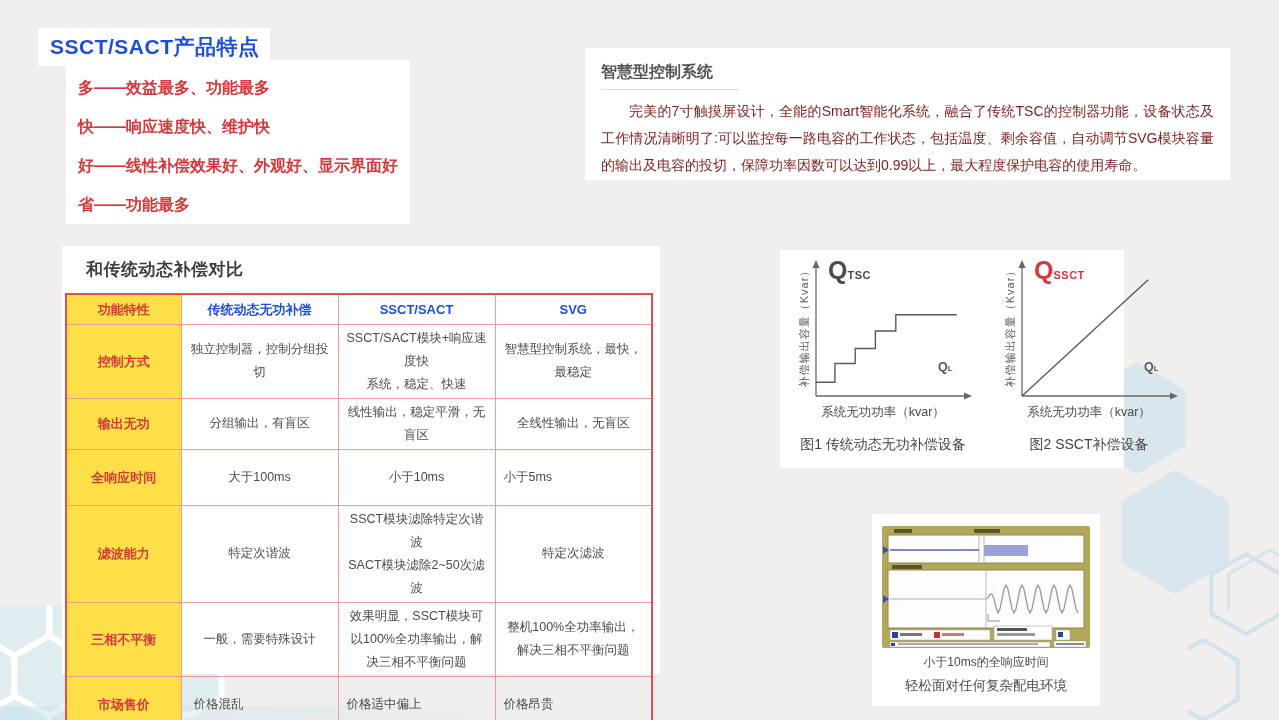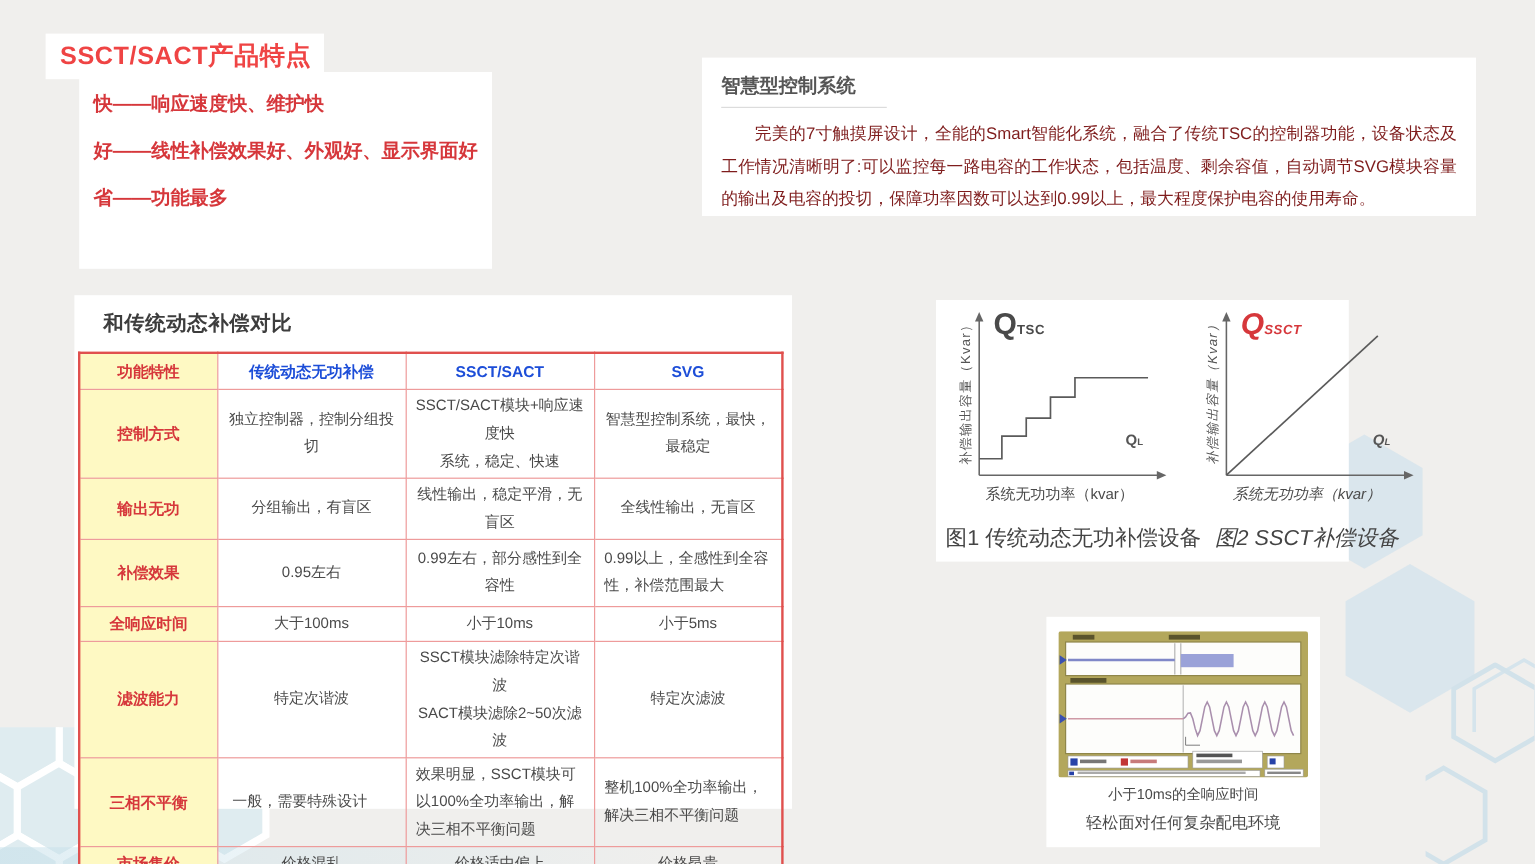--- a/index.html
+++ b/index.html
@@ -9,64 +9,64 @@
     background:#f0efed;
     font-family:"Liberation Sans","DejaVu Sans",sans-serif;
     overflow:hidden;
     color:#444;
   }
   .card { position:absolute; background:#ffffff; z-index:2; }
   .decor { position:absolute; z-index:1; }
 
   
   .feature-title-box { left:38px; top:28px; width:232px; height:38px; line-height:38px; padding-left:12px; }
-  .feature-title { font-size:21px; font-weight:bold; color:#ef4444; letter-spacing:0.5px; }
+  .feature-title { font-size:21px; font-weight:bold; color:#1d4ed8; letter-spacing:0.5px; }
   .feature-list-box { left:66px; top:60px; width:344px; height:164px; padding:8px 0 0 12px; }
   .feature-item { height:39px; line-height:39px; font-size:16px; font-weight:bold; color:#d6373b; white-space:nowrap; }
 
   
   .smart-box { left:585px; top:48px; width:645px; height:132px; padding:14px 16px 0 16px; }
   .smart-title { display:inline-block; font-size:16px; font-weight:bold; color:#555; padding:0 26px 6px 0; border-bottom:1px solid #dcdcdc; }
   .smart-paragraph { margin-top:8px; font-size:14px; line-height:27px; color:#7f1d1d; text-align:justify; text-indent:2em; }
 
   
   .cmp-card { left:62px; top:246px; width:598px; height:428px; padding:12px 0 0 24px; }
   .cmp-title { font-size:17px; font-weight:bold; color:#3d3d3d; margin-bottom:12px; letter-spacing:0.5px; }
   .cmp-table { border-collapse:collapse; width:586px; margin-left:-21px; margin-top:10px; table-layout:fixed;
                border:2px solid #e0504e; }
   .cmp-table th, .cmp-table td { border:1px solid #ee9b9b; text-align:center; vertical-align:middle;
                font-size:12.5px; color:#4a4a4a; padding:2px 8px; line-height:23px; white-space:pre-line; }
   .cmp-table th { font-weight:bold; color:#1d4ed8; font-size:13px; height:30px; }
-  .cmp-table th:first-child, .cmp-table td:first-child { background:#fef9c3; color:#d6373b; font-weight:bold; font-size:13px; }
+  .cmp-table th:first-child, .cmp-table td:first-child { background:#fde047; color:#d6373b; font-weight:bold; font-size:13px; }
   .cmp-table col.c1{width:115px;} .cmp-table col.c2{width:157px;} .cmp-table col.c3{width:157px;} .cmp-table col.c4{width:157px;}
   .cmp-table tbody tr:nth-child(1){height:58px;}
   .cmp-table tbody tr:nth-child(2){height:30px;}
   .cmp-table tbody tr:nth-child(3){height:56px;}
   .cmp-table tbody tr:nth-child(4){height:29px;}
   .cmp-table tbody tr:nth-child(5){height:57px;}
   .cmp-table tbody tr:nth-child(6){height:58px;}
   .cmp-table tbody tr:nth-child(6) td:nth-child(2){padding:2px 12px;}
   .cmp-table tbody tr:nth-child(7){height:28px;}
   .cmp-table tbody tr:nth-child(8){height:25px;}
   .cmp-table tbody tr:nth-child(6) td:not(:first-child){text-align:left;}
   .cmp-table tbody tr:nth-child(3) td:nth-child(4){text-align:left;}
 
   
   .figs-card { left:780px; top:250px; width:344px; height:218px; }
   .fig { position:absolute; top:6px; width:190px; height:205px; }
-  .fig-1 { left:8px; } .fig-2 { left:214px;font-style:italic; }
+  .fig-1 { left:8px; } .fig-2 { left:214px; }
   .fig svg.axes { position:absolute; left:0; top:0; }
   .fig .qsym { position:absolute; left:40px; top:0px; font-weight:bold; font-size:25px; }
   .fig .qsym .sub { font-size:11px; letter-spacing:0.5px; }
   .fig .qend { position:absolute; left:150px; top:104px; font-size:12.5px; color:#555; font-weight:bold; }
   .fig .qend .sub { font-size:8px; }
   .fig .ylabel { position:absolute; left:-58px; top:62px; width:150px; height:16px; text-align:center;
                  transform:rotate(-90deg); font-size:11px; color:#555; letter-spacing:1px; white-space:nowrap; }
   .fig .xlabel { position:absolute; top:148px; width:100%; text-align:center; font-size:12.5px; color:#4a4a4a; }
-  .fig .caption { position:absolute; top:180px; width:100%; text-align:center; font-size:18px; color:#444; font-weight:bold; white-space:nowrap; }
+  .fig .caption { position:absolute; top:180px; width:100%; text-align:center; font-size:14px; color:#444; font-weight:bold; white-space:nowrap; }
 
   
   .scope-card { left:872px; top:514px; width:228px; height:192px; }
   .scope-svg { position:absolute; left:10px; top:12px; }
   .scope-caption1 { position:absolute; top:140px; width:100%; text-align:center; font-size:12px; color:#4a4a4a; }
   .scope-caption2 { position:absolute; top:163px; width:100%; text-align:center; font-size:13.5px; color:#4a4a4a; }
 
   .bottom-band { position:absolute; left:0; bottom:0; width:100%; height:14px; z-index:1;
     background:linear-gradient(90deg, rgba(198,224,234,0.55), rgba(240,244,246,0) 45%); }
 </style>
@@ -97,20 +97,21 @@
   <polygon points="58,2 92.6,22 92.6,62 58,82 23.4,62 23.4,22" fill="none" stroke="#d2e2ea" stroke-width="4"></polygon>
   <polygon points="15,88 49.6,108 49.6,148 15,168 -19.6,148 -19.6,108" fill="none" stroke="#d2e2ea" stroke-width="4"></polygon>
 </svg>
 
 <div class="bottom-band"></div>
 
 <div class="card feature-title-box">
   <span class="feature-title">SSCT/SACT产品特点</span>
 </div>
 <div class="card feature-list-box">
+  <div class="feature-item">多——效益最多、功能最多</div>
   <div class="feature-item">快——响应速度快、维护快</div>
   <div class="feature-item">好——线性补偿效果好、外观好、显示界面好</div>
   <div class="feature-item">省——功能最多</div>
 </div>
 
 <div class="card smart-box">
   <span class="smart-title">智慧型控制系统</span>
   <p class="smart-paragraph">完美的7寸触摸屏设计，全能的Smart智能化系统，融合了传统TSC的控制器功能，设备状态及工作情况清晰明了:可以监控每一路电容的工作状态，包括温度、剩余容值，自动调节SVG模块容量的输出及电容的投切，保障功率因数可以达到0.99以上，最大程度保护电容的使用寿命。</p>
 </div>
 
@@ -139,26 +140,20 @@
 系统，稳定、快速</td>
         <td>智慧型控制系统，最快，最稳定</td>
       </tr>
       <tr>
         <td>输出无功</td>
         <td>分组输出，有盲区</td>
         <td>线性输出，稳定平滑，无盲区</td>
         <td>全线性输出，无盲区</td>
       </tr>
       <tr>
-        <td>补偿效果</td>
-        <td>0.95左右</td>
-        <td>0.99左右，部分感性到全容性</td>
-        <td>0.99以上，全感性到全容性，补偿范围最大</td>
-      </tr>
-      <tr>
         <td>全响应时间</td>
         <td>大于100ms</td>
         <td>小于10ms</td>
         <td>小于5ms</td>
       </tr>
       <tr>
         <td>滤波能力</td>
         <td>特定次谐波</td>
         <td>SSCT模块滤除特定次谐波
 SACT模块滤除2~50次滤波</td>

